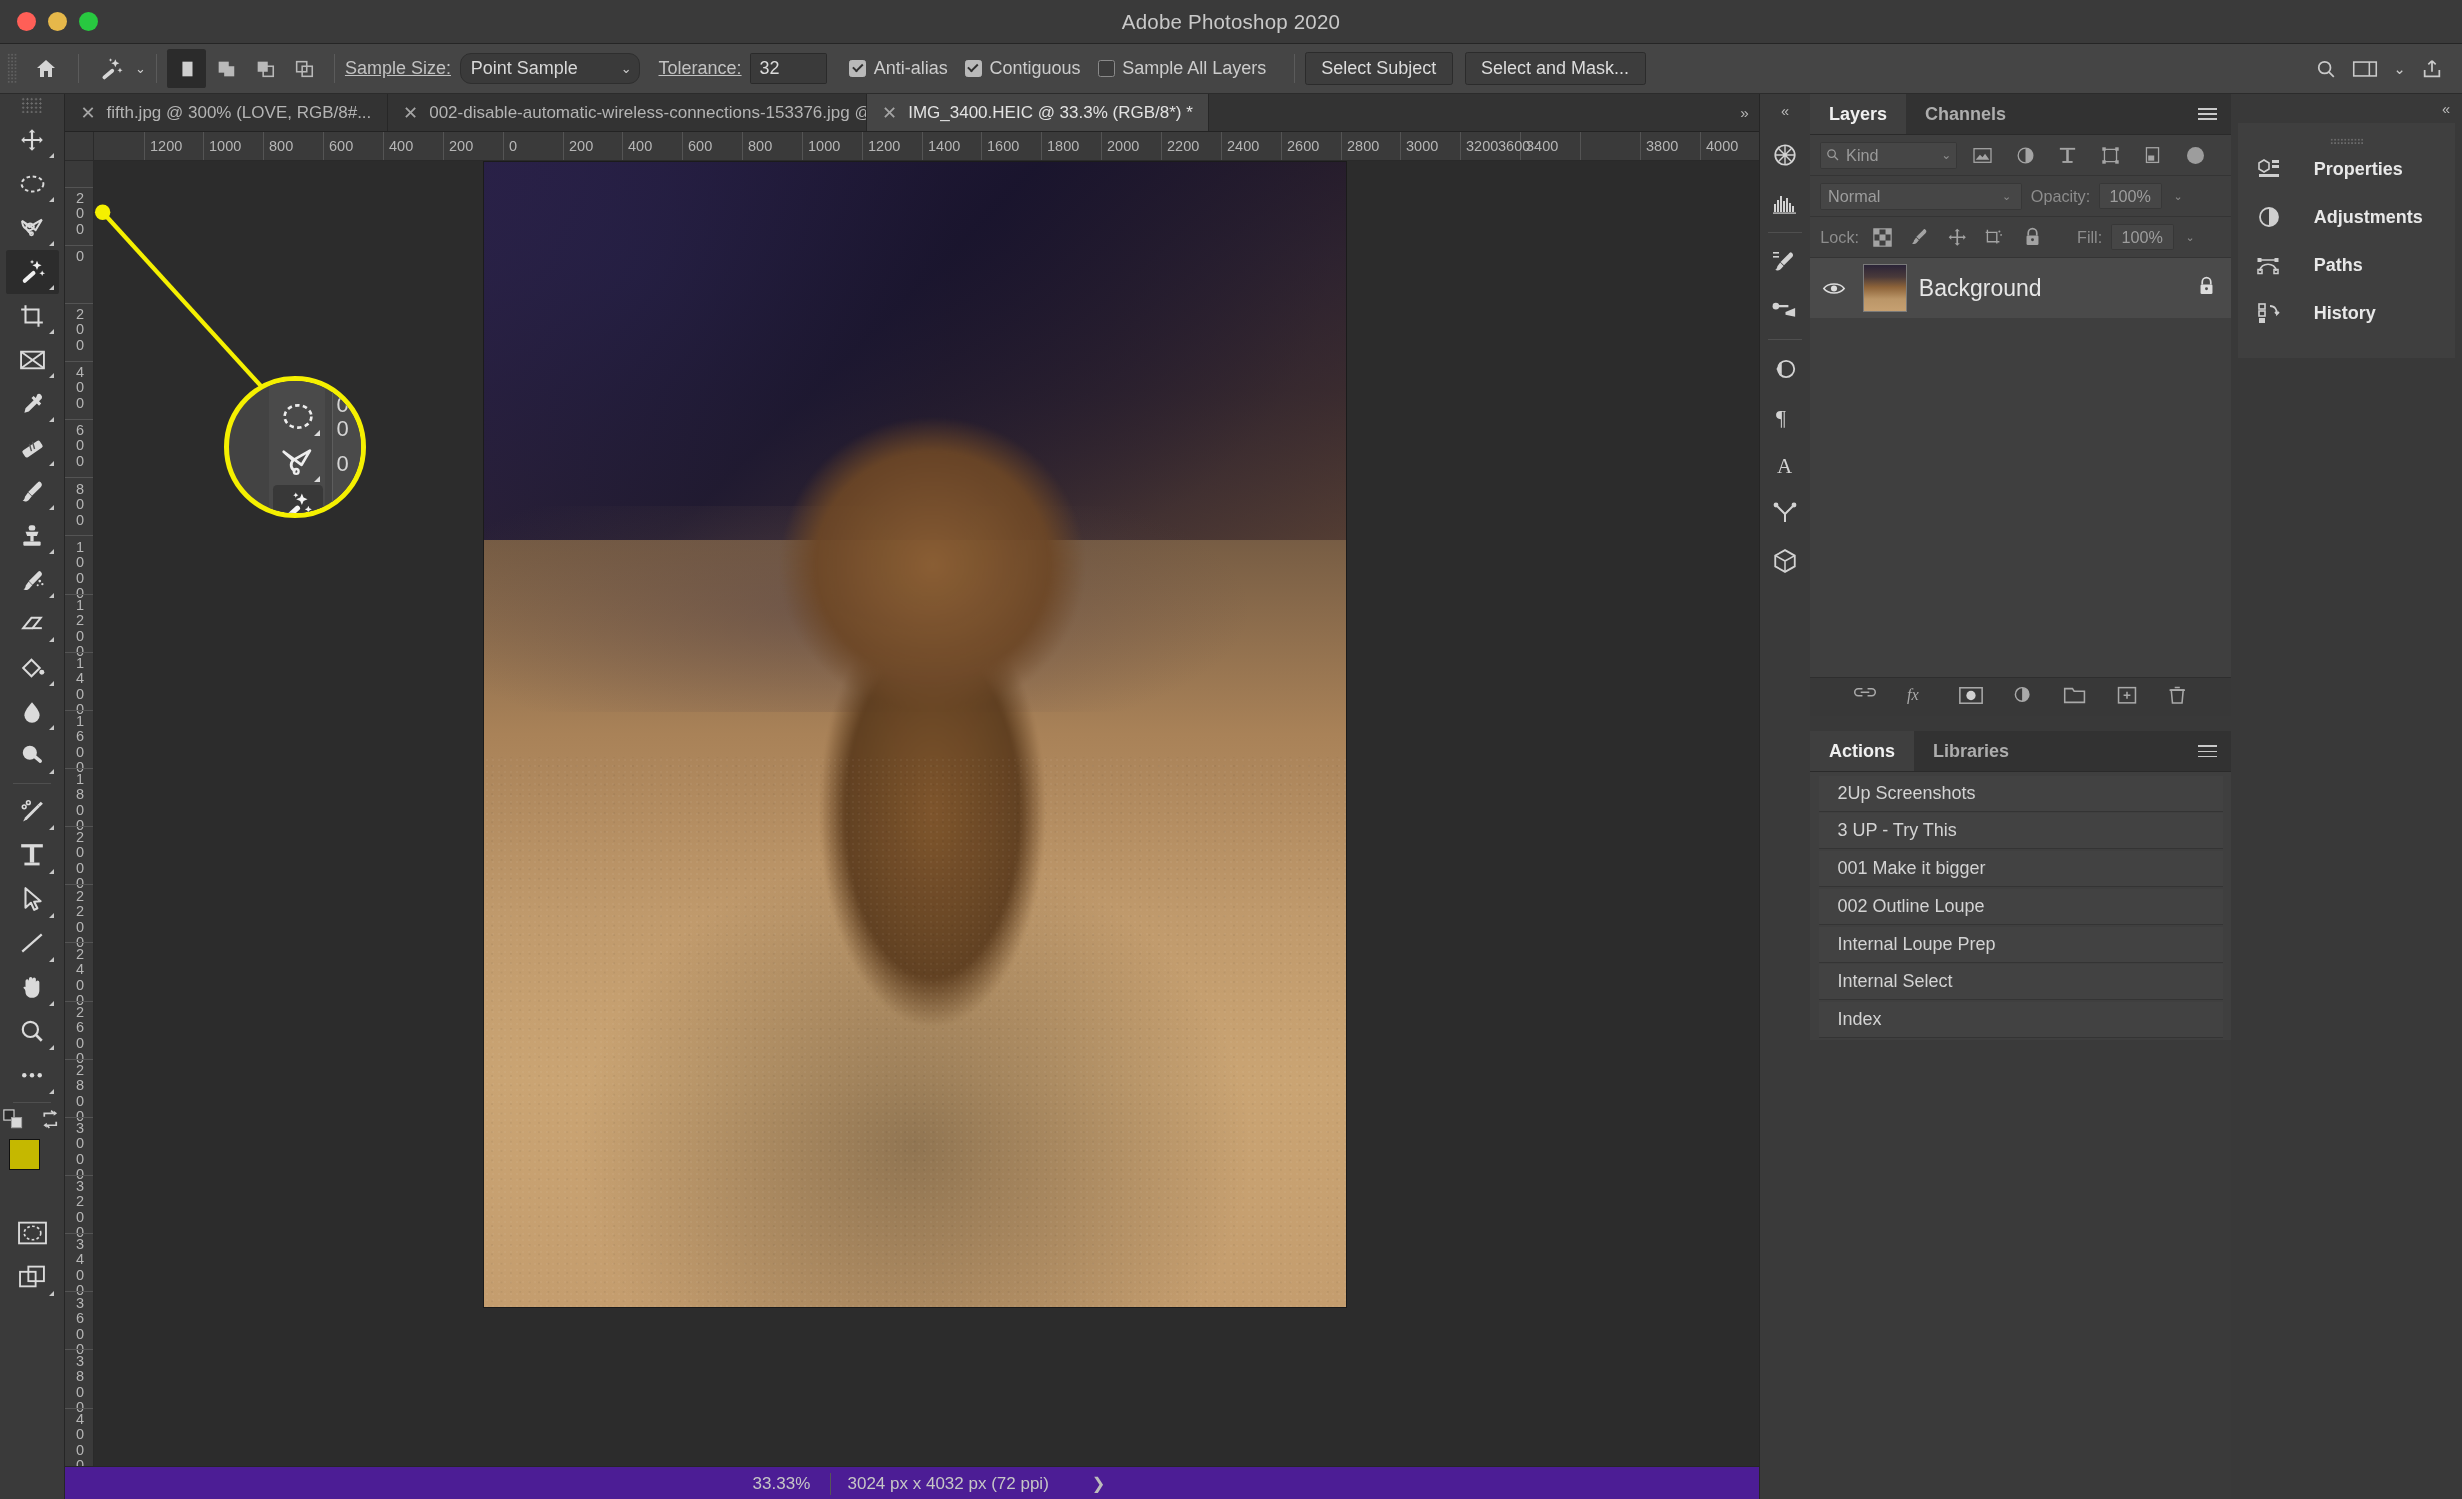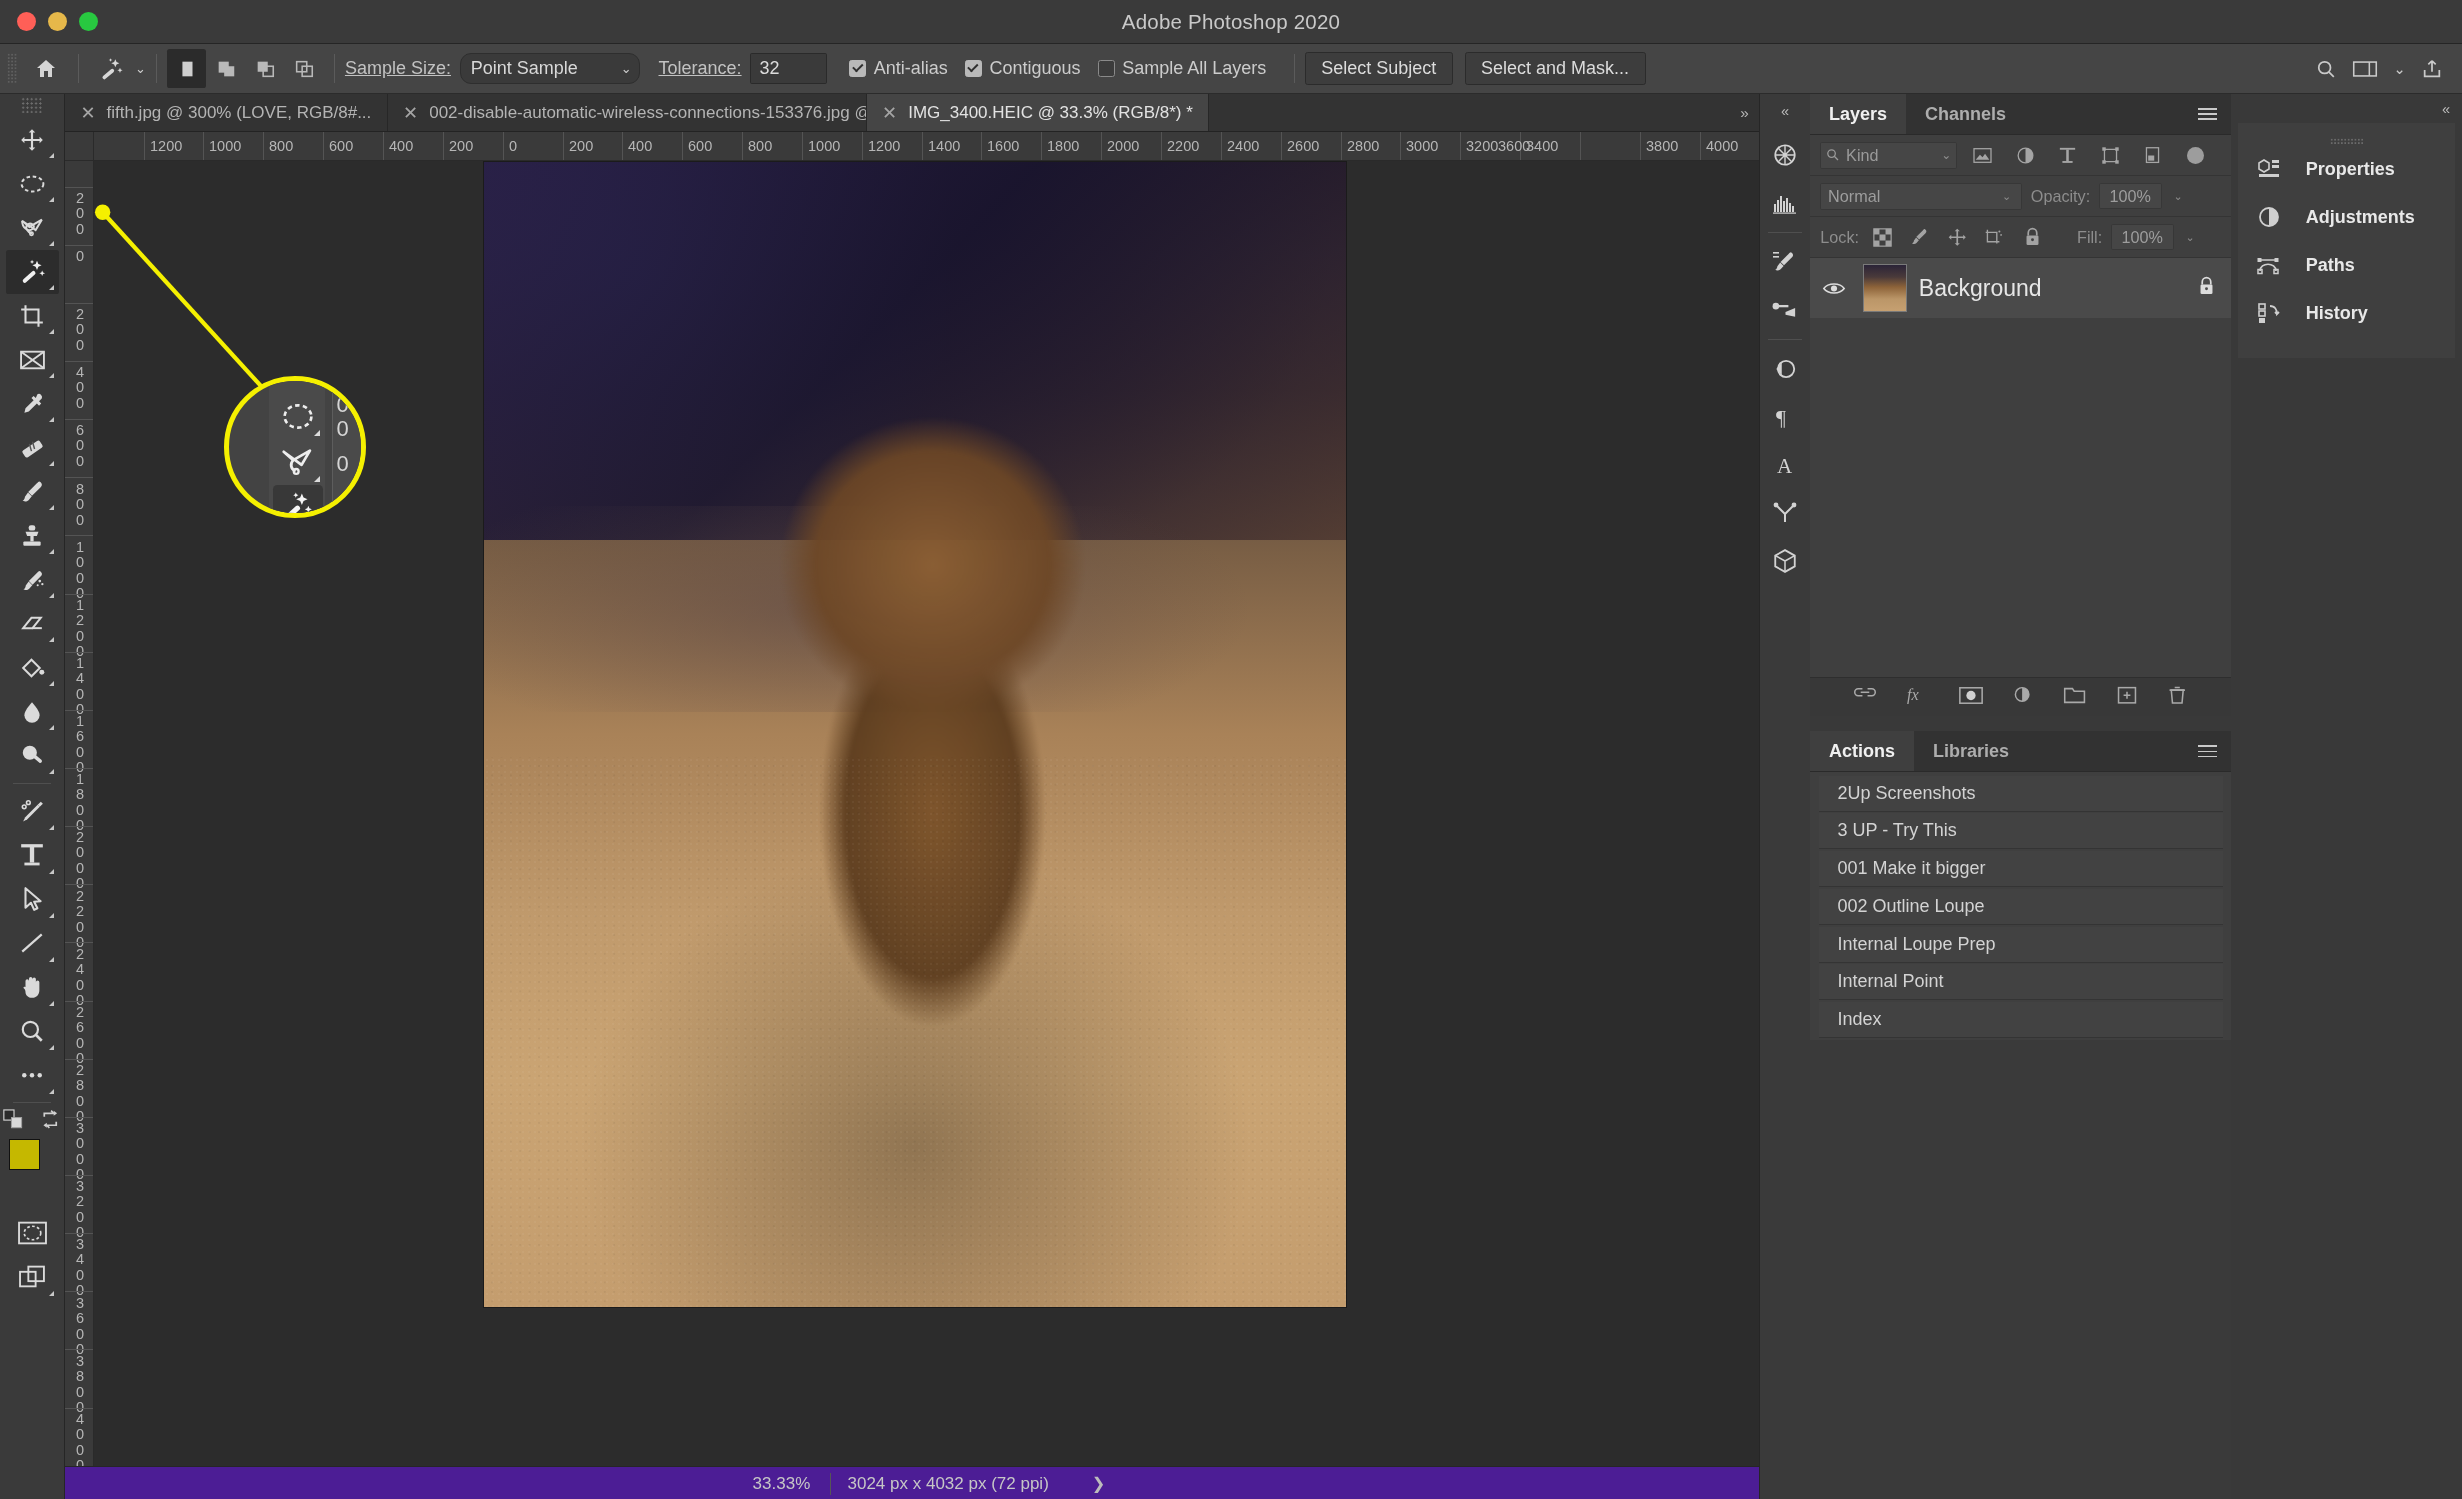--- a/index.html
+++ b/index.html
@@ -322,21 +322,21 @@
   .actions-list { background: #3f3f3f; padding: 3.4px 0 0 0; }
   .action-row {
     height: 36px; display: flex; align-items: center; padding-left: 19px;
     color: #d3d3d3; font-size: 18px; border-bottom: 0.9px solid #343434;
     background: #424242; margin: 0 8.5px 1.7px 8.5px;
   }
   .actions-rest { background: #3a3a3a; flex: 1 1 auto; }
   .props-col { width: 231px; flex: 0 0 231px; background: #393939; display: flex; flex-direction: column; }
   .props-top { height: 29px; display: flex; justify-content: flex-end; align-items: center; padding-right: 12px; color:#bdbdbd; font-size:14.5px;}
   .props-box { background: #3f3f3f; margin: 0 6.8px; padding: 15.4px 0 20.5px 0; }
-  .prop-item { display: flex; align-items: center; gap: 22px; height: 48px; padding-left: 17px; }
+  .prop-item { display: flex; align-items: center; gap: 30px; height: 48px; padding-left: 17px; }
   .prop-label { color: #e8e8e8; font-size: 18px; font-weight: bold; }
   .prop-ic { width: 29px; display: flex; align-items: center; justify-content: center; color: #cfcfcf; }
   .grip-h {
     height: 6.8px; width: 34px; margin: 0 auto;
     background-image: radial-gradient(#6a6a6a 0.9px, transparent 0.9px);
     background-size: 3.4px 3.4px;
   }
 </style>
 </head>
 <body>
@@ -1251,21 +1251,21 @@
             </div>
         </div>
       </div>
 
       <div class="actions-list">
         <div class="action-row">2Up Screenshots</div>
         <div class="action-row">3 UP - Try This</div>
         <div class="action-row">001 Make it bigger</div>
         <div class="action-row">002 Outline Loupe</div>
         <div class="action-row">Internal Loupe Prep</div>
-        <div class="action-row">Internal Point</div>
+        <div class="action-row">Internal Select</div>
         <div class="action-row">Index</div>
       </div>
       <div class="actions-rest"></div>
     </div>
 
     <div class="props-col">
       <div class="props-top">
         <span>«</span>
       </div>
       <div class="props-box">

